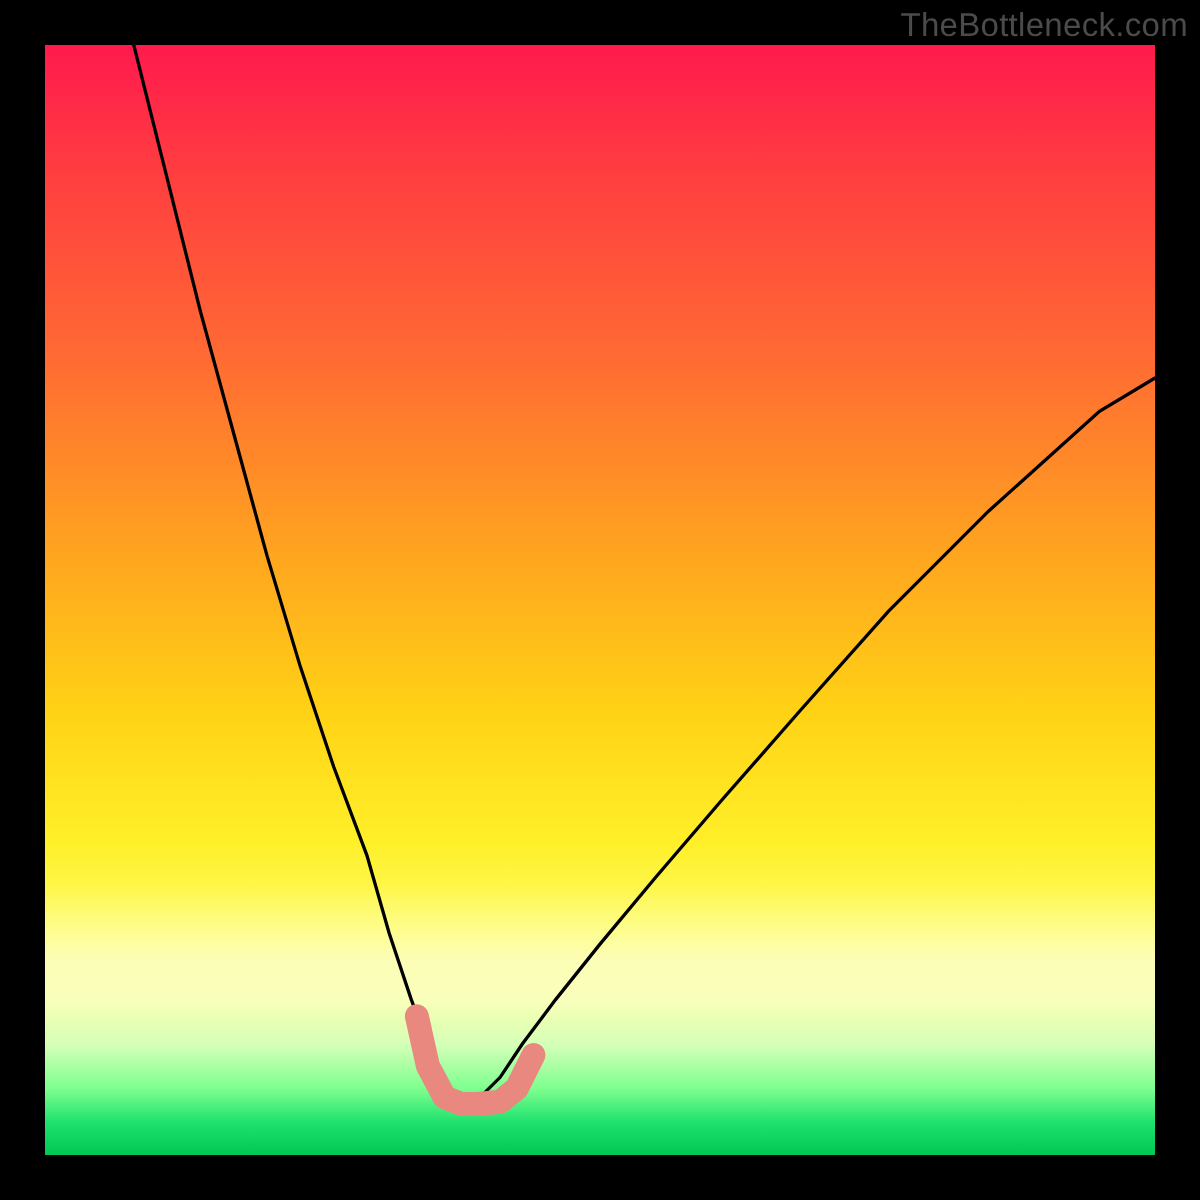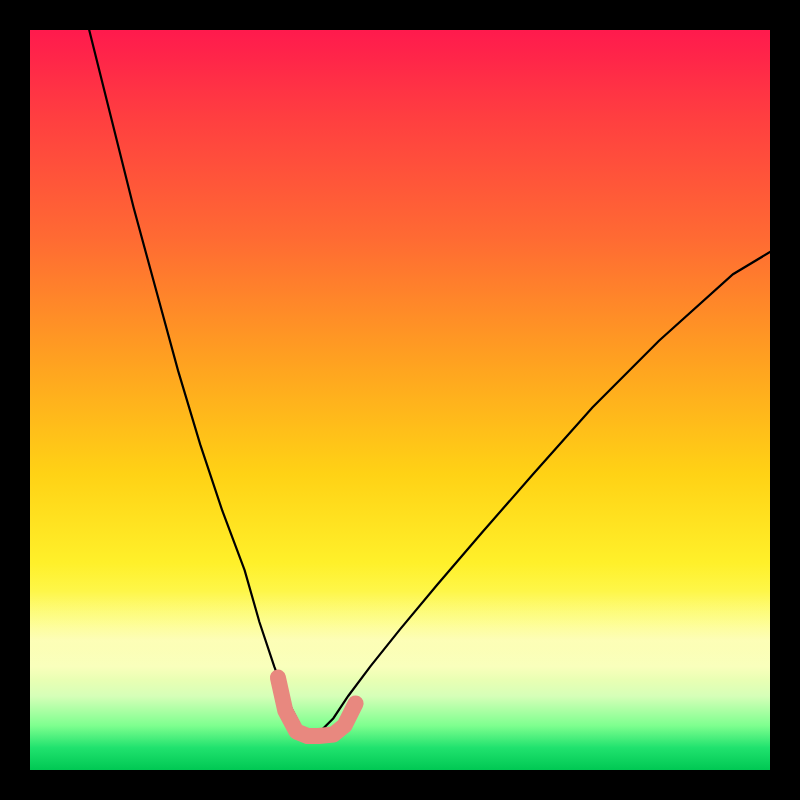--- a/index.html
+++ b/index.html
@@ -71,20 +71,21 @@
     font-size: 22px;
     font-weight: 500;
     letter-spacing: 0.2px;
     user-select: none;
   }
 </style>
 </head>
 <body>
 
 <div id="frame">
+  <div id="watermark">TheBottleneck.com</div>
   <div id="plot">
     <div id="glow"></div>
     <svg class="curve" viewBox="0 0 740 740" preserveAspectRatio="none">
       <path id="curve-path" fill="none" stroke="#000000" stroke-width="2.2" stroke-linecap="round" d="M59.2 0.0 L81.4 88.8 L103.6 177.6 L125.8 259.0 L148.0 340.4 L170.2 414.4 L192.4 481.0 L214.6 540.2 L229.4 592.0 L244.2 636.4 L255.3 666.0 L266.4 688.2 L273.8 703.0 L281.2 706.7 L288.6 703.0 L303.4 688.2 L318.2 666.0 L340.4 636.4 L370.0 599.4 L407.0 555.0 L451.4 503.2 L503.2 444.0 L562.4 377.4 L629.0 310.8 L703.0 244.2 L740.0 222.0"></path>
       <path id="highlight-path" fill="none" stroke="#e8887f" stroke-width="16" stroke-linecap="round" stroke-linejoin="round" d="M247.9 647.5 L255.3 680.8 L266.4 701.5 L277.5 706.0 L288.6 706.0 L303.4 704.5 L314.5 695.6 L325.6 673.4"></path>
     </svg>
   </div>
 </div>
 
 </body></html>

